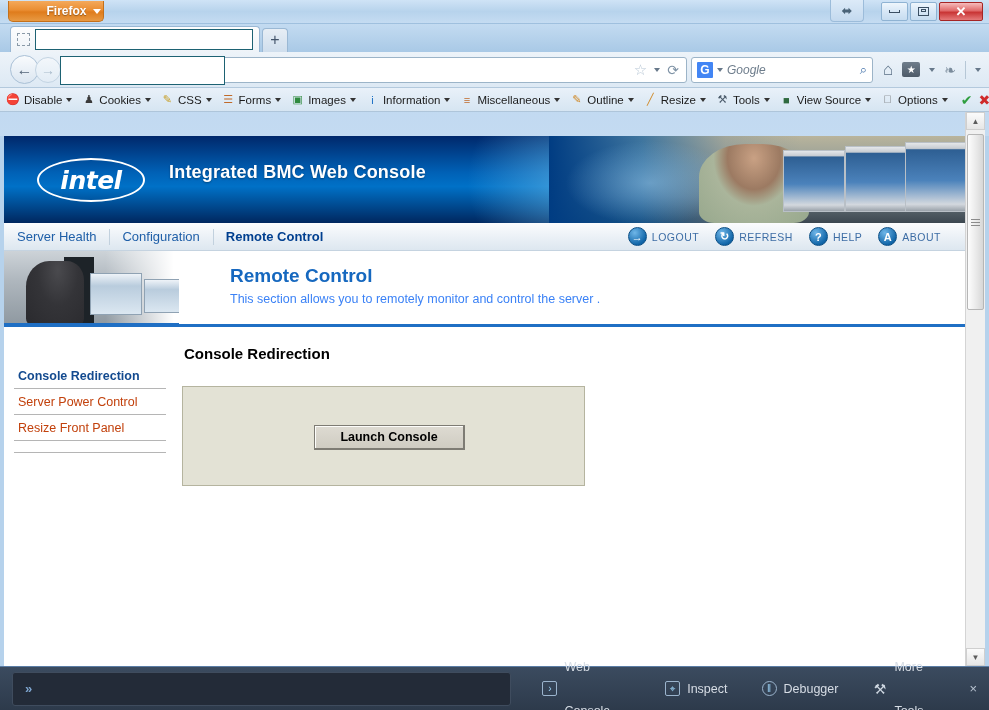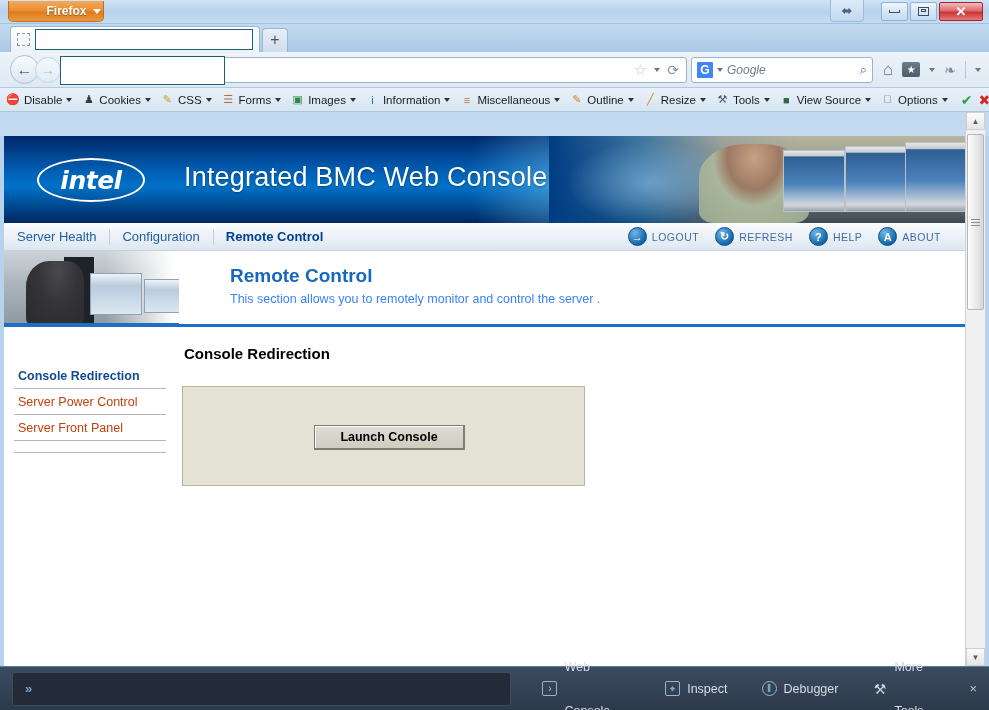--- a/index.html
+++ b/index.html
@@ -282,24 +282,24 @@
     border-radius: 50%;
     color: #fff;
     font-size: 25px;
     font-style: italic;
     font-weight: bold;
     letter-spacing: -.5px;
     display: flex; align-items: center; justify-content: center;
     font-family: "DejaVu Sans", sans-serif;
   }
   .banner-title {
-    position: absolute; left: 180px; top: 26px;
+    position: absolute; left: 165px; top: 26px;
     color: #ffffff;
-    font-size: 27px;
-    font-weight: normal;
+    font-size: 18px;
+    font-weight: bold;
     letter-spacing: .2px;
     text-shadow: 0 1px 2px rgba(0,0,0,.35);
   }
 
   
   .tabsbar {
     position: relative;
     width: 965px; height: 28px;
     background: linear-gradient(to bottom, #fbfcfd 0%, #eaf0f6 55%, #dde7f0 100%);
     border-bottom: 1px solid #c5d3e0;
@@ -652,21 +652,21 @@
           <div class="sp-band"></div>
         </div>
         <div class="sechead-title">Remote Control</div>
         <div class="sechead-sub">This section allows you to remotely monitor and control the server .</div>
       </div>
 
       <div class="pagebody">
         <div class="sidebar" id="bmc-sidebar">
             <div class="side-item active"><span>Console Redirection</span></div>
             <div class="side-item"><span>Server Power Control</span></div>
-            <div class="side-item"><span>Server Front Panel</span></div>
+            <div class="side-item"><span>Resize Front Panel</span></div>
             <div class="side-item side-divider"></div>
           </div>
 
         <div class="content">
           <div class="content-h2">Console Redirection</div>
           <div class="panel">
             <div class="launch-btn">
               <span>Launch Console</span>
             </div>
           </div>

